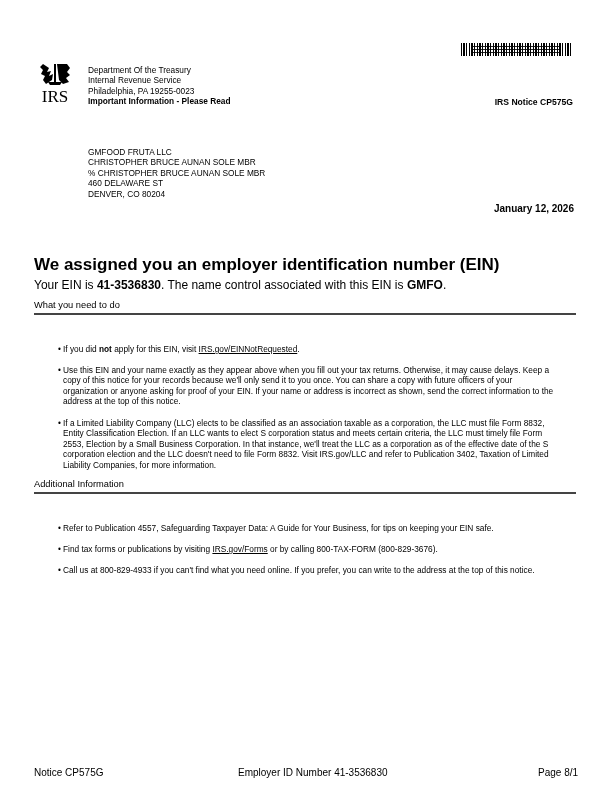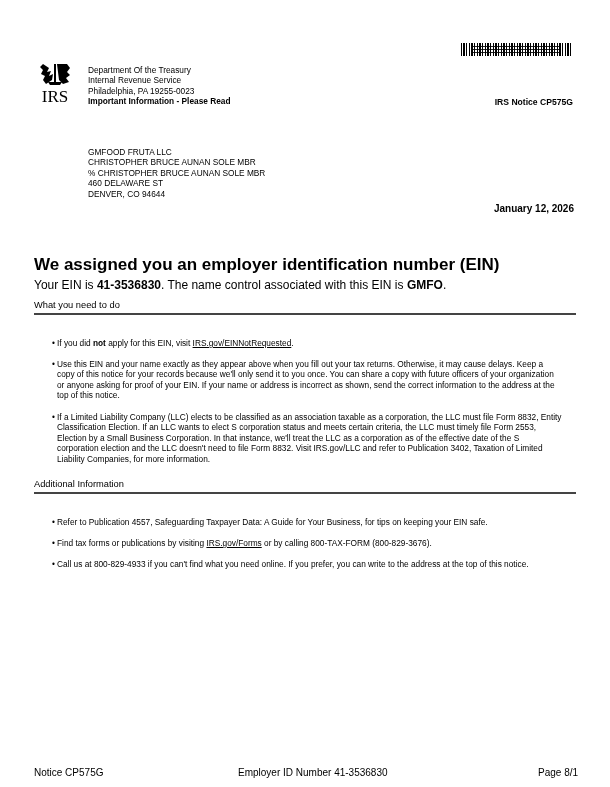--- a/index.html
+++ b/index.html
@@ -17,21 +17,21 @@
   .agency div { font-size:8.3px; line-height:10.4px; }
   .bold { font-weight:bold; }
   .address { left:88px; top:147px; }
   .address div { font-size:8.3px; line-height:10.4px; }
   .date { left:470px; top:203px; width:104px; text-align:right; font-weight:bold; font-size:10px; }
   .title { left:34px; top:255px; font-weight:bold; font-size:17px; }
   .ein-line { left:34px; top:278px; font-size:12px; }
   .section-head { left:34px; font-weight:normal; font-size:9.3px; }
   .rule { left:34px; width:542px; height:2px; background:#444; }
   .bullet { left:42px; width:530px; font-size:8.3px; line-height:10.4px; }
-  .bullet p { margin:10px; padding-left:5px; text-indent:-5px; }
+  .bullet p { margin:16px; padding-left:5px; text-indent:-5px; }
   .bullet .dot { display:inline-block; width:5px; text-indent:0; }
   .link { text-decoration:underline; }
   .footer { top:767px; font-size:10px; }
 </style>
 </head>
 <body>
 
 <div class="abs barcode">
     <div class="barcode-inner"></div>
   </div>
@@ -54,21 +54,21 @@
   <div>Internal Revenue Service</div>
   <div>Philadelphia, PA 19255-0023</div>
   <div class="bold">Important Information - Please Read</div>
 </div>
 
 <div class="abs address">
   <div>GMFOOD FRUTA LLC</div>
   <div>CHRISTOPHER BRUCE AUNAN SOLE MBR</div>
   <div>% CHRISTOPHER BRUCE AUNAN SOLE MBR</div>
   <div>460 DELAWARE ST</div>
-  <div>DENVER, CO 94644</div>
+  <div>DENVER, CO 80204</div>
 </div>
 
 <div class="abs date">January 12, 2026</div>
 
 <div class="abs title">We assigned you an employer identification number (EIN)</div>
 
 <div class="abs ein-line"><span>Your EIN is </span><span class="bold">41-3536830</span><span>. The name control associated with this EIN is </span><span class="bold">GMFO</span><span>.</span></div>
 
 <div class="abs section-head" style="top:300px;">What you need to do</div>
 <div class="abs rule" style="top:313px;"></div>

